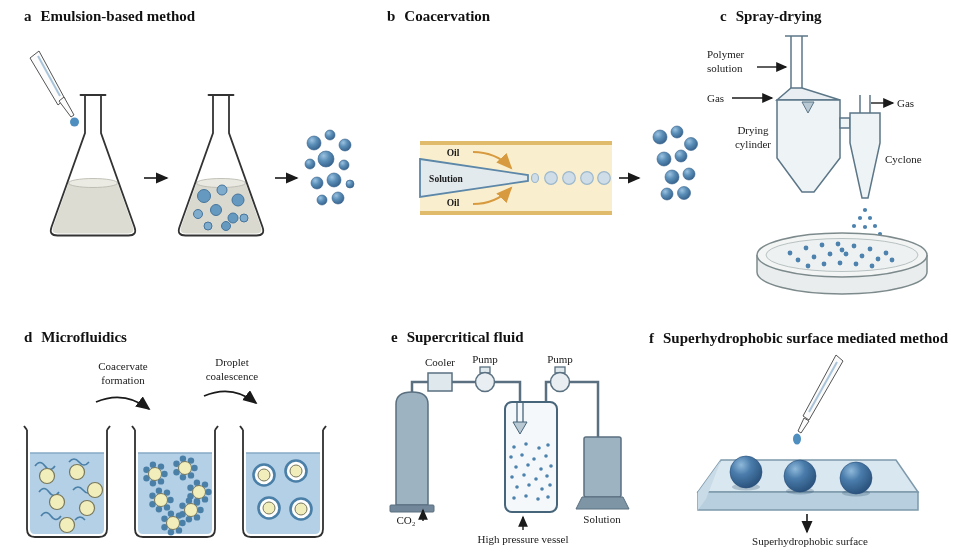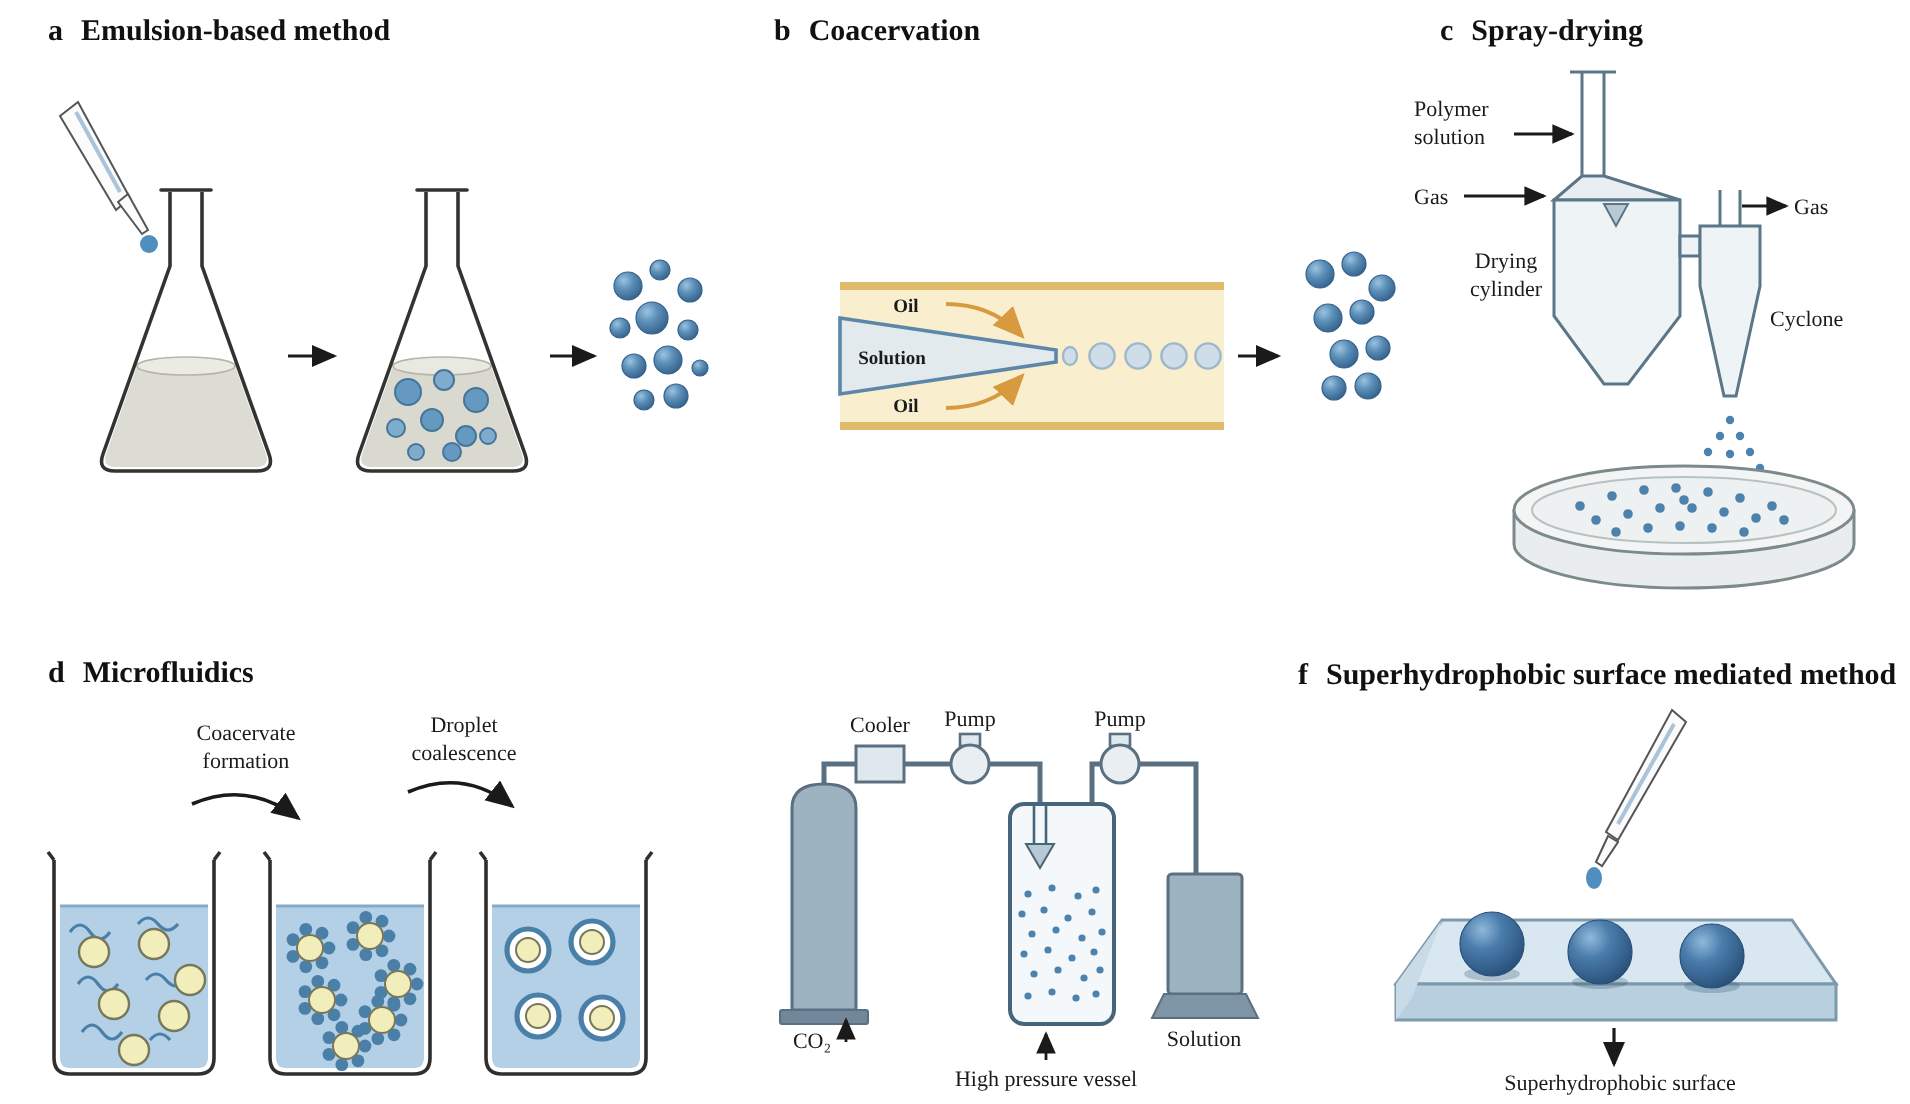--- a/index.html
+++ b/index.html
@@ -22,20 +22,23 @@
     <span class="plet">a</span><span>Emulsion-based method</span>
   </div>
   <div class="ptitle" style="left:387px;top:8px">
     <span class="plet">b</span><span>Coacervation</span>
   </div>
   <div class="ptitle" style="left:720px;top:8px">
     <span class="plet">c</span><span>Spray-drying</span>
   </div>
   <div class="ptitle" style="left:24px;top:329px">
     <span class="plet">d</span><span>Microfluidics</span>
+  </div>
+  <div class="ptitle" style="left:391px;top:329px">
+    <span class="plet">e</span><span>Supercritical fluid</span>
   </div>
   <div class="ptitle wrap" style="left:649px;top:329px">
     <span class="plet">f</span><span>Superhydrophobic surface mediated method</span>
   </div>
 
   <svg class="psvg" style="left:8px;top:28px" width="355" height="230" viewBox="0 0 355 230">
     <defs>
       <marker id="mA" markerWidth="9" markerHeight="8" refX="7" refY="3.5" orient="auto">
         <path d="M0,0 L8,3.5 L0,7 Z" fill="#1a1a1a"></path>
         </marker>

